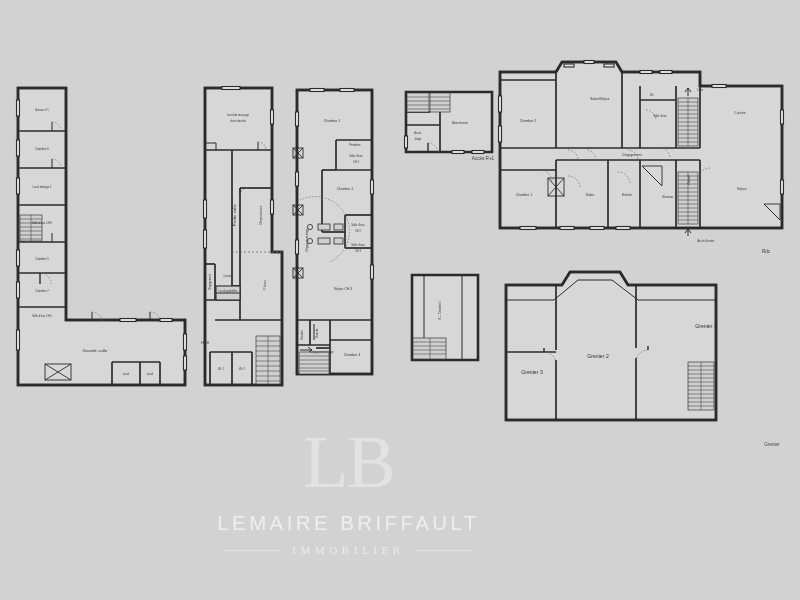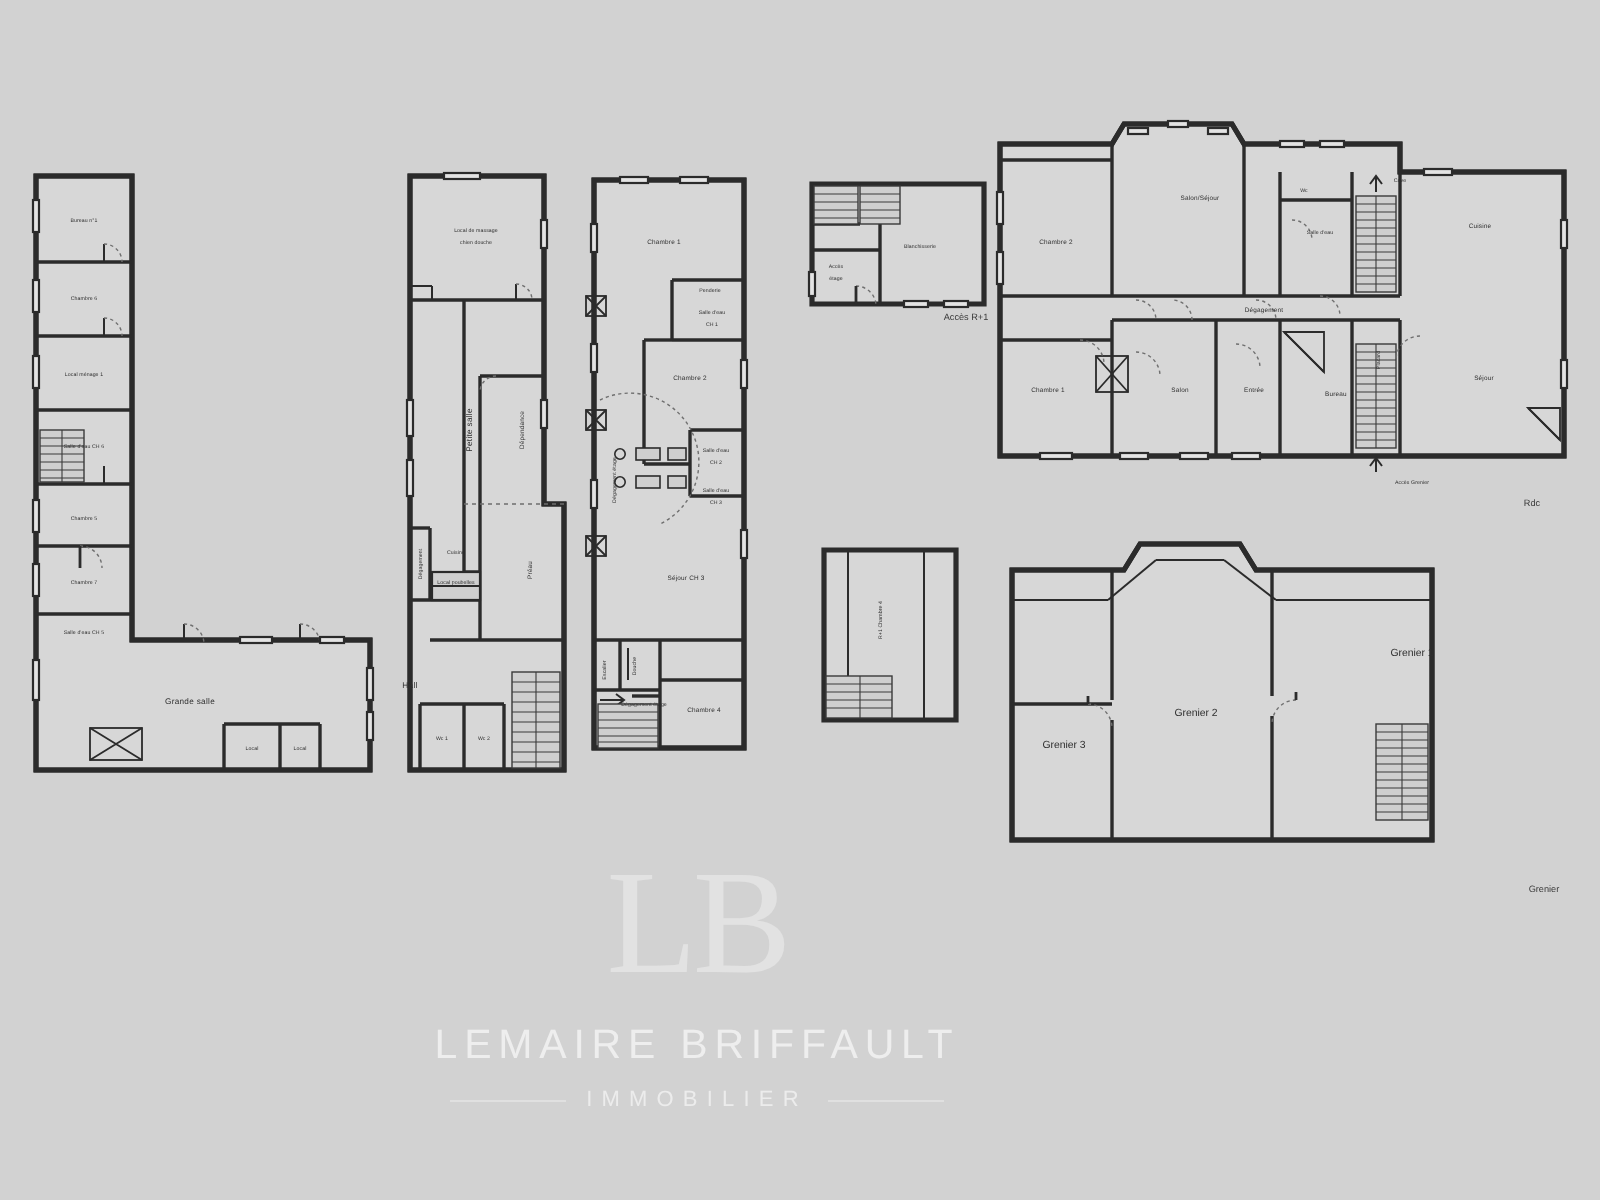--- a/index.html
+++ b/index.html
@@ -44,21 +44,21 @@
     font-size:74px;line-height:70px;color:#e2e2e2;
     font-family:"Liberation Serif", serif;font-weight:400;letter-spacing:-2px;
     margin-top:2px;
   }
   .lb-name{
     margin-top:14px;font-size:20.5px;letter-spacing:3.4px;color:#eeeeee;
     font-family:"Liberation Sans", sans-serif;font-weight:300;
   }
   .lb-sub-wrap{display:flex;align-items:center;gap:10px;margin-top:9px;}
   .lb-rule{width:58px;height:1px;background:#e3e3e3;opacity:.85;}
-  .lb-sub{font-size:11px;letter-spacing:4.6px;color:#ececec;font-family:Liberation Sans, sans-serif;}
+  .lb-sub{font-size:11px;letter-spacing:4.6px;color:#ececec;font-family:Liberation Serif, serif;}
 </style>
 </head>
 <body>
 
 <div id="sheet">
 <svg width="800" height="600" viewBox="0 0 800 600" xmlns="http://www.w3.org/2000/svg">
 
   <rect x="0" y="0" width="800" height="600" fill="#d2d2d2"></rect>
 
   <g>

